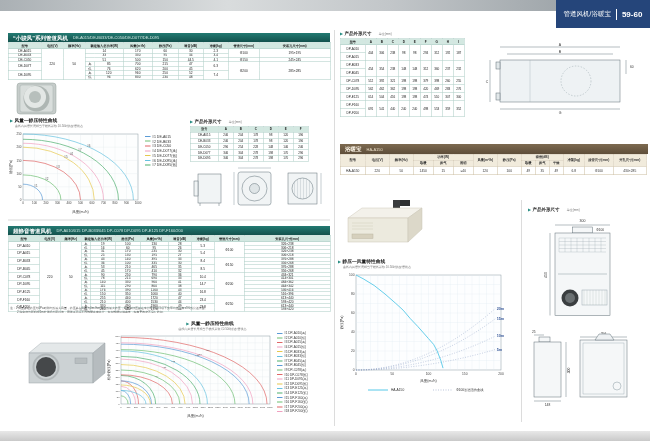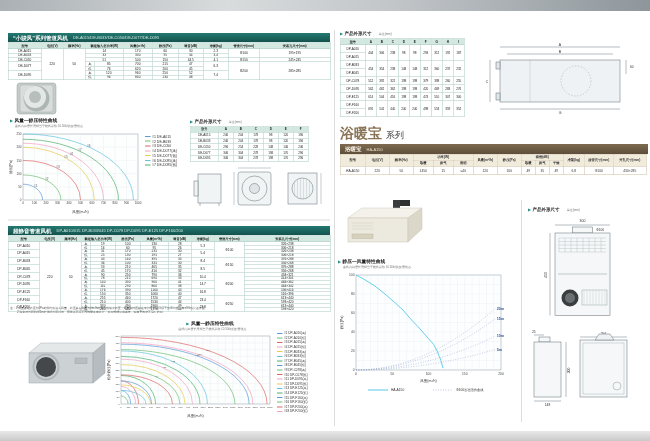--- a/index.html
+++ b/index.html
@@ -56,20 +56,25 @@
   .bath-head .b2{font-size:9px;color:#444;margin-left:4px;}
   .notes{font-size:5.8px;color:#555;line-height:1.3;}
   svg{font-family:"Liberation Sans","DejaVu Sans",sans-serif;display:block;}
 </style>
 </head>
 <body>
 
 <div class="page">
 
   <div class="abs strip-top"></div>
+  <div class="abs page-tab">
+    <span class="t1">管道风机/浴暖宝</span>
+    <span class="dv"></span>
+    <span class="t2">59-60</span>
+  </div>
 
   <div class="abs secbar" style="left:8px;top:33px;width:322px;height:9px">
     <div class="sc" style="width:644px;height:18px">
       <div class="in">
         <span class="bt">“小骏风”系列管道风机</span>
         <span class="bm">DE-A015/DE-B033/DE-C050/DE-D077/DE-D095</span>
       </div>
     </div>
   </div>
   <div class="abs" style="left:8px;top:42px;width:322px;height:35px">
@@ -915,23 +920,20 @@
       <line x1="120" y1="40" x2="120" y2="124" stroke="#9aa8ae" stroke-width="0.7"></line>
       <circle cx="212" cy="82" r="30" fill="none" stroke="#9aa8ae" stroke-dasharray="3 3"></circle>
       <line x1="40" y1="40" x2="40" y2="124" stroke="#6a7a82"></line>
       <text x="34" y="85" font-size="7" fill="#333" text-anchor="middle">C</text>
       <line x1="312" y1="40" x2="312" y2="68" stroke="#6a7a82"></line>
       <text x="320" y="56" font-size="6.5" fill="#333">60</text>
       <line x1="60" y1="138" x2="300" y2="138" stroke="#6a7a82"></line>
       <text x="180" y="148" font-size="7" fill="#333" text-anchor="middle">G</text>
     </svg>
 
-  <div class="abs bath-head" style="left:340px;top:124px">
-    <span class="b1">浴暖宝</span><span class="b2">系列</span>
-  </div>
   <div class="abs secbar brownbar" style="left:340px;top:144px;width:308px;height:10px">
     <div class="sc" style="width:616px;height:20px">
       <div class="in">
         <span class="bt">浴暖宝</span>
         <span class="bm" style="color:#e8dcc4">HA-A150</span>
       </div>
     </div>
   </div>
   <div class="abs" style="left:340px;top:154px;width:308px;height:22px">
     <div class="sc" style="width:616px">

